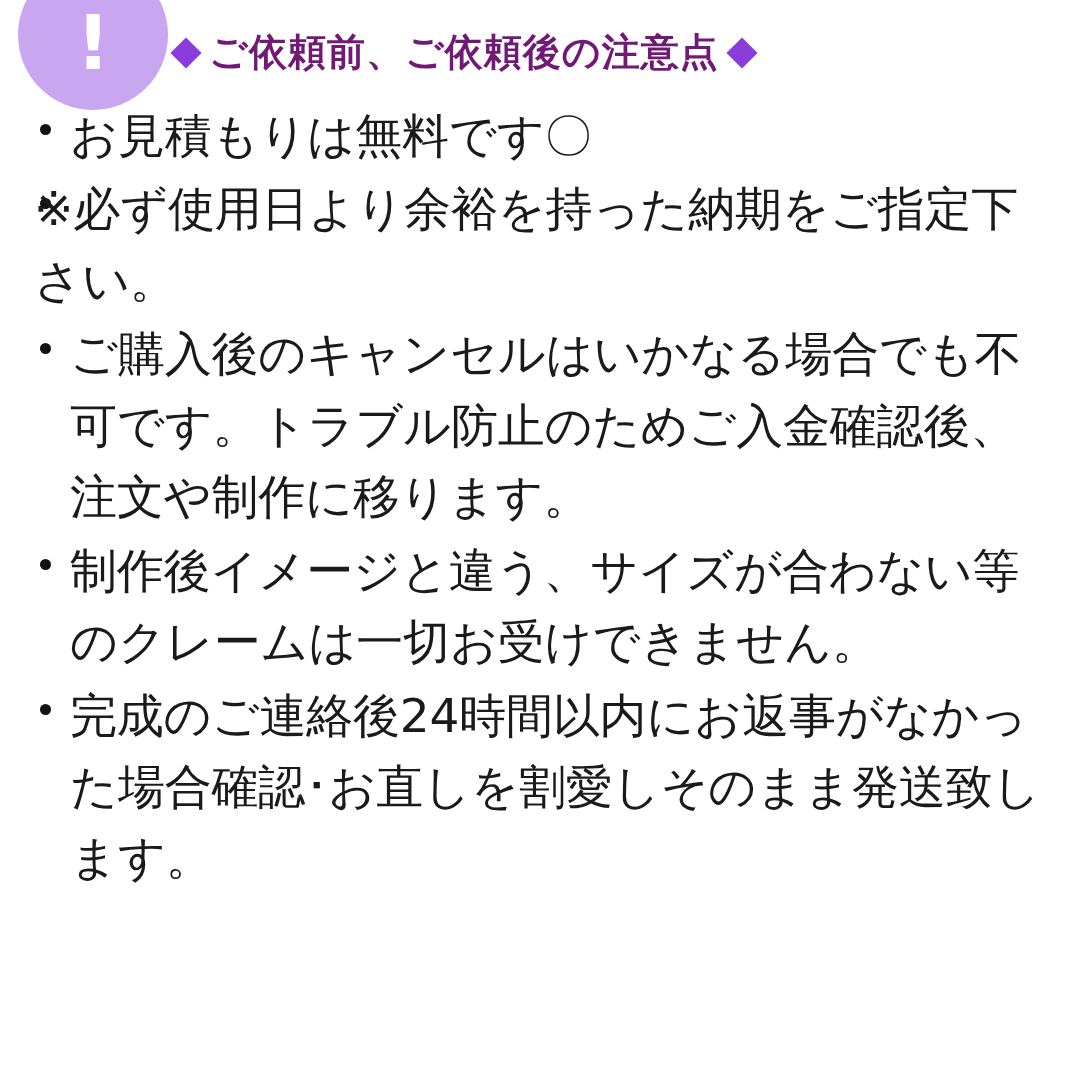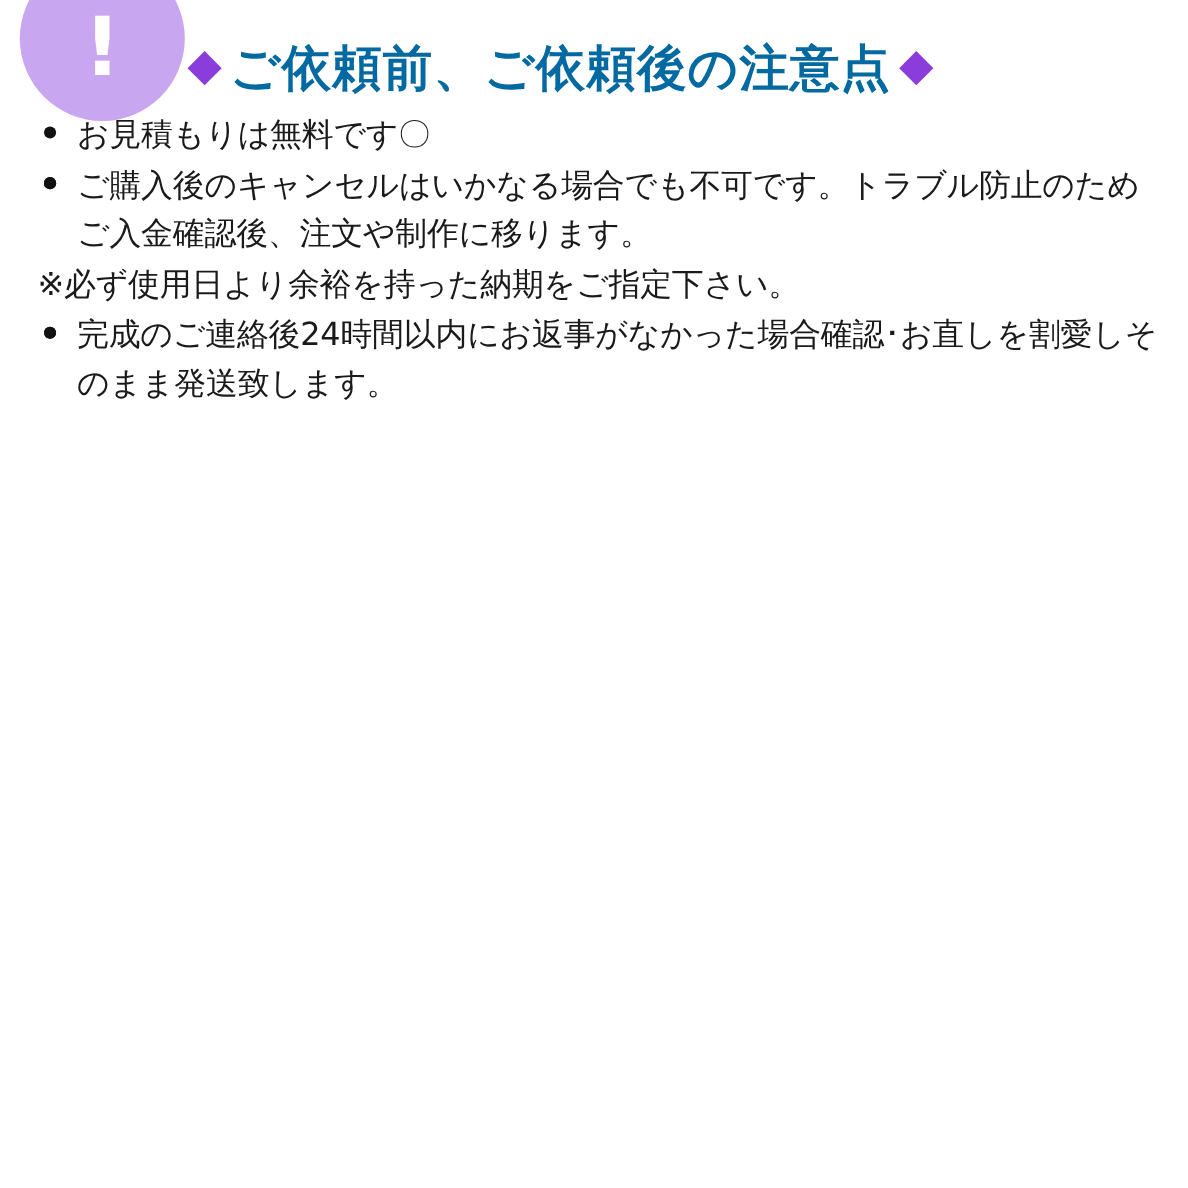--- a/index.html
+++ b/index.html
@@ -64,39 +64,39 @@
     width: 22px;
     height: 22px;
     background: #8b3ddb;
     transform: rotate(45deg);
     flex: none;
   }
   .title-diamond.left { margin-right: 12px; }
   .title-diamond.right { margin-left: 12px; }
 
   .header-title {
-    font-size: 45px;
+    font-size: 38px;
     line-height: 1.05;
     font-weight: 700;
-    color: #0369a1;
+    color: #701a75;
     white-space: nowrap;
     letter-spacing: 1px;
   }
 
   
   .notice-list {
     margin: 8px 0 0 0;
     padding: 0 18px 0 26px;
     list-style: none;
   }
 
   .notice-item {
     position: relative;
     color: #1a1a1a;
-    font-size: 29px;
+    font-size: 47px;
     line-height: 1.52;
     margin: 0 0 2px 0;
     padding-left: 44px;
     letter-spacing: -0.2px;
     font-weight: 400;
   }
 
   .notice-item .bullet {
     position: absolute;
     left: 14px;
@@ -124,19 +124,19 @@
     <div class="header-title-wrap">
       <span class="title-diamond left"></span>
       <h1 class="header-title">ご依頼前、ご依頼後の注意点</h1>
       <span class="title-diamond right"></span>
     </div>
   </div>
 
   <ul class="notice-list">
       <li class="notice-item"><span class="bullet"></span><span>お見積もりは無料です〇</span></li>
       <li class="notice-item"><span class="bullet"></span></li>
+      <li class="notice-item no-bullet"><span>※必ず使用日より余裕を持った納期をご指定下さい。</span></li>
       <li class="notice-item"><span class="bullet"></span><span>ご購入後のキャンセルはいかなる場合でも不可です。トラブル防止のためご入金確認後、注文や制作に移ります。</span></li>
-      <li class="notice-item no-bullet"><span>※必ず使用日より余裕を持った納期をご指定下さい。</span></li>
-      <li class="notice-item"><span class="bullet"></span></li>
+      <li class="notice-item"><span class="bullet"></span><span>制作後イメージと違う、サイズが合わない等のクレームは一切お受けできません。</span></li>
       <li class="notice-item"><span class="bullet"></span><span>完成のご連絡後24時間以内にお返事がなかった場合確認･お直しを割愛しそのまま発送致します。</span></li>
     </ul>
 
 </div>
 
 </body></html>

